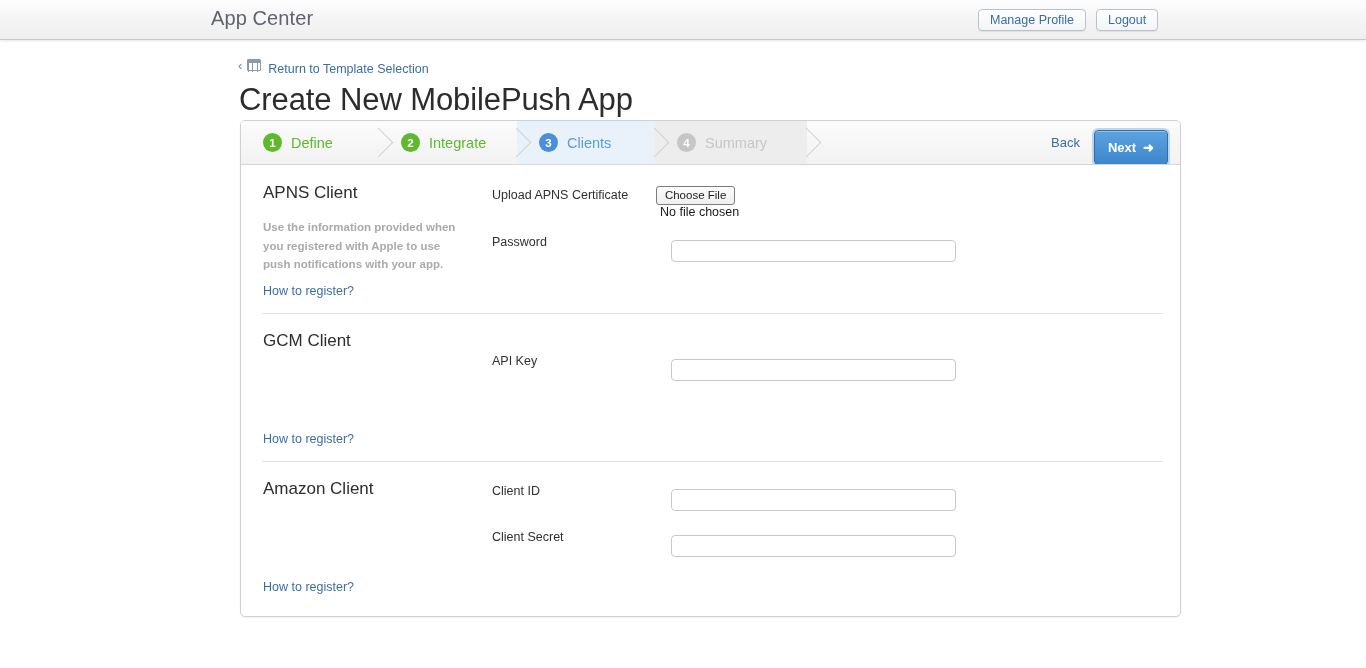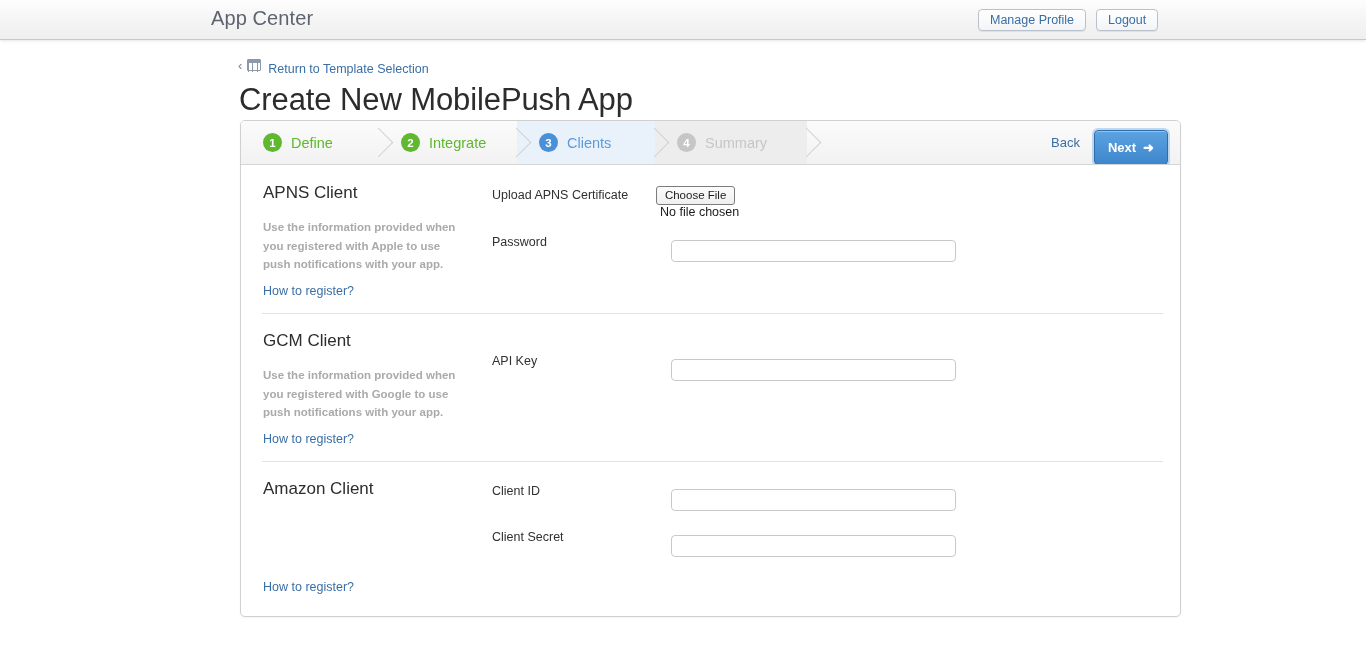--- a/index.html
+++ b/index.html
@@ -354,21 +354,20 @@
             <span class="file-status">No file chosen</span>
           </div>
           <div class="field-label" style="top: 70px;">Password</div>
           <input class="field-input" type="text" placeholder="" style="top: 75px;">
         </div>
       </div>
       <div class="section-divider" style="top: 148px;"></div>
       <div class="form-section" style="position: absolute; left: 0px; top: 148px; width: 939px; height: 148px;">
         <div class="section-left" style="position: relative;">
           <h2 class="section-title" style="position: absolute; left: 22px; top: 18px;">GCM Client</h2>
-          <p class="section-desc" style="position: absolute; left: 22px; top: 53px;">Use the information provided when you registered with Google to use push notifications with your app.</p>
           <a class="how-to-link" style="position: absolute; left: 22px; top: 119px;">How to register?</a>
         </div>
         <div class="section-right" style="position: absolute; left: 251px; top: 0px; width: 600px; height: 148px;">
           <div class="field-label" style="top: 41px;">API Key</div>
           <input class="field-input" type="text" placeholder="" style="top: 46px;">
         </div>
       </div>
       <div class="section-divider" style="top: 296px;"></div>
       <div class="form-section" style="position: absolute; left: 0px; top: 296px; width: 939px; height: 200px;">
         <div class="section-left" style="position: relative;">

